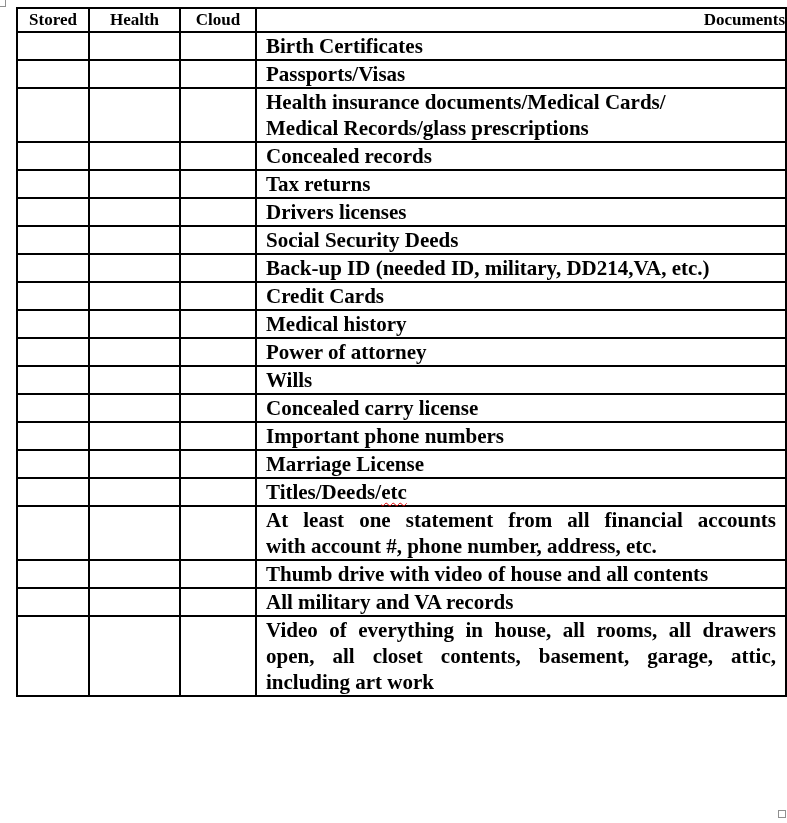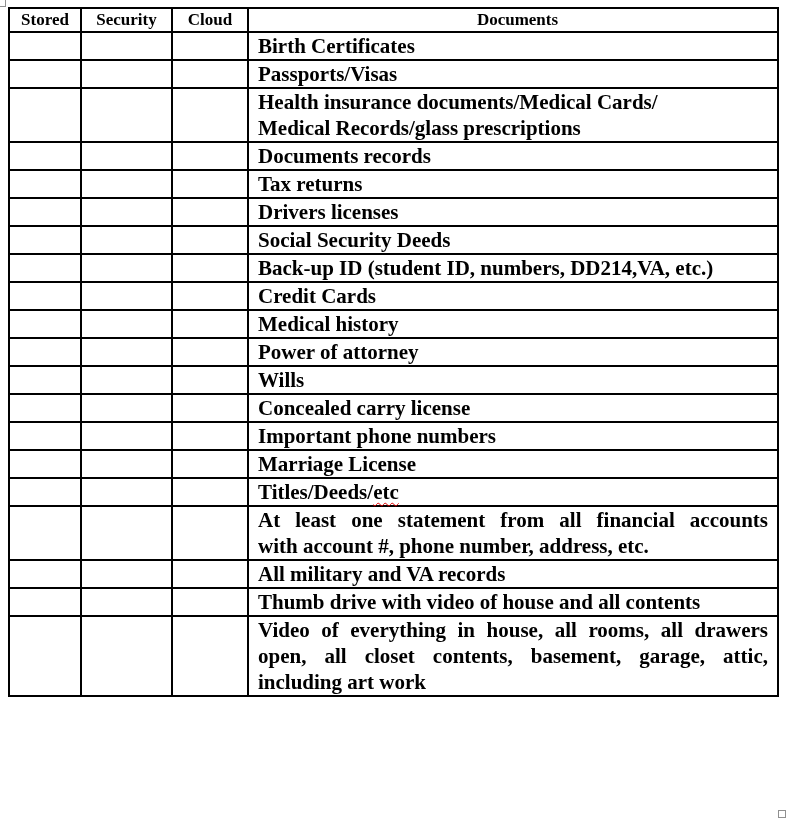--- a/index.html
+++ b/index.html
@@ -6,41 +6,41 @@
   .stage {
     position: relative;
     width: 787px;
     height: 823px;
     background: #ffffff;
     font-family: "Liberation Serif", serif;
     overflow: hidden;
   }
   table.doc-table {
     position: absolute;
-    left: 8px;
+    left: 16px;
     top: 7px;
     width: 769px;
     border-collapse: collapse;
     table-layout: fixed;
   }
   .doc-table th, .doc-table td {
     border: 2px solid #000000;
     padding: 0;
     color: #000000;
   }
   .doc-table th {
     font-size: 17px;
     font-weight: bold;
     height: 22px;
     text-align: center;
     vertical-align: middle;
     white-space: nowrap;
   }
   .doc-table th.doc-h {
-    text-align: center;
+    text-align: right;
     padding-left: 9px;
   }
   td.check-cell {
     background: #ffffff;
     height: 26px;
   }
   td.doc-cell {
     font-size: 21px;
     font-weight: bold;
     line-height: 26px;
@@ -76,21 +76,21 @@
   <table class="doc-table">
     <colgroup>
       <col style="width:72px">
       <col style="width:91px">
       <col style="width:76px">
       <col style="width:530px">
     </colgroup>
     <thead>
       <tr>
         <th>Stored</th>
-        <th>Security</th>
+        <th>Health</th>
         <th>Cloud</th>
         <th class="doc-h">Documents</th>
       </tr>
     </thead>
     <tbody>
         <tr>
           <td class="check-cell"></td>
           <td class="check-cell"></td>
           <td class="check-cell"></td>
           <td class="doc-cell">
@@ -112,21 +112,21 @@
           <td class="doc-cell">
             <div class="line">Health insurance documents/Medical Cards/</div>
             <div class="line">Medical Records/glass prescriptions</div>
           </td>
         </tr>
         <tr>
           <td class="check-cell"></td>
           <td class="check-cell"></td>
           <td class="check-cell"></td>
           <td class="doc-cell">
-            <div class="line">Documents records</div>
+            <div class="line">Concealed records</div>
           </td>
         </tr>
         <tr>
           <td class="check-cell"></td>
           <td class="check-cell"></td>
           <td class="check-cell"></td>
           <td class="doc-cell">
             <div class="line">Tax returns</div>
           </td>
         </tr>
@@ -144,21 +144,21 @@
           <td class="check-cell"></td>
           <td class="doc-cell">
             <div class="line">Social Security Deeds</div>
           </td>
         </tr>
         <tr>
           <td class="check-cell"></td>
           <td class="check-cell"></td>
           <td class="check-cell"></td>
           <td class="doc-cell">
-            <div class="line">Back-up ID (student ID, numbers, DD214,VA, etc.)</div>
+            <div class="line">Back-up ID (needed ID, military, DD214,VA, etc.)</div>
           </td>
         </tr>
         <tr>
           <td class="check-cell"></td>
           <td class="check-cell"></td>
           <td class="check-cell"></td>
           <td class="doc-cell">
             <div class="line">Credit Cards</div>
           </td>
         </tr>
@@ -225,29 +225,29 @@
           <td class="doc-cell">
             <div class="line jl">At least one statement from all financial accounts</div>
             <div class="line">with account #, phone number, address, etc.</div>
           </td>
         </tr>
         <tr>
           <td class="check-cell"></td>
           <td class="check-cell"></td>
           <td class="check-cell"></td>
           <td class="doc-cell">
+            <div class="line">Thumb drive with video of house and all contents</div>
+          </td>
+        </tr>
+        <tr>
+          <td class="check-cell"></td>
+          <td class="check-cell"></td>
+          <td class="check-cell"></td>
+          <td class="doc-cell">
             <div class="line">All military and VA records</div>
-          </td>
-        </tr>
-        <tr>
-          <td class="check-cell"></td>
-          <td class="check-cell"></td>
-          <td class="check-cell"></td>
-          <td class="doc-cell">
-            <div class="line">Thumb drive with video of house and all contents</div>
           </td>
         </tr>
         <tr>
           <td class="check-cell"></td>
           <td class="check-cell"></td>
           <td class="check-cell"></td>
           <td class="doc-cell">
             <div class="line jl">Video of everything in house, all rooms, all drawers</div>
             <div class="line jl">open, all closet contents, basement, garage, attic,</div>
             <div class="line">including art work</div>

